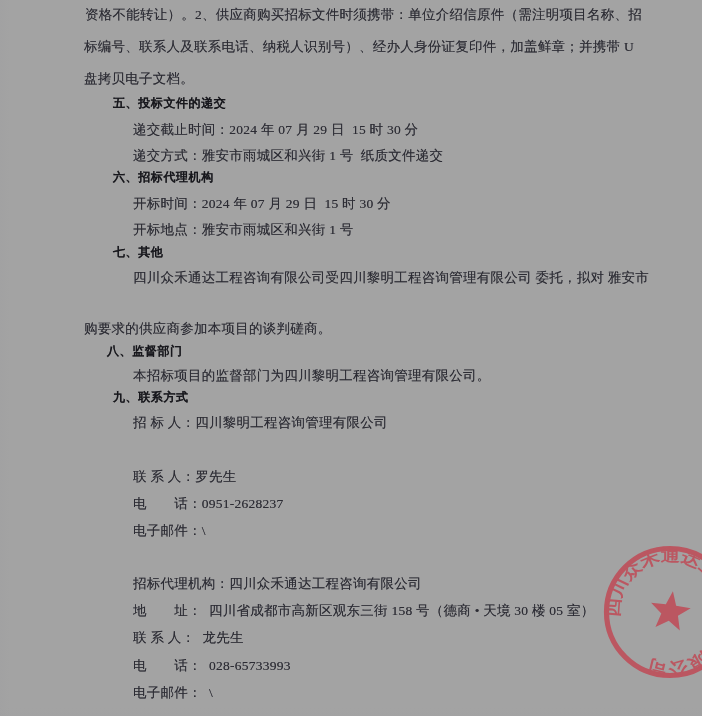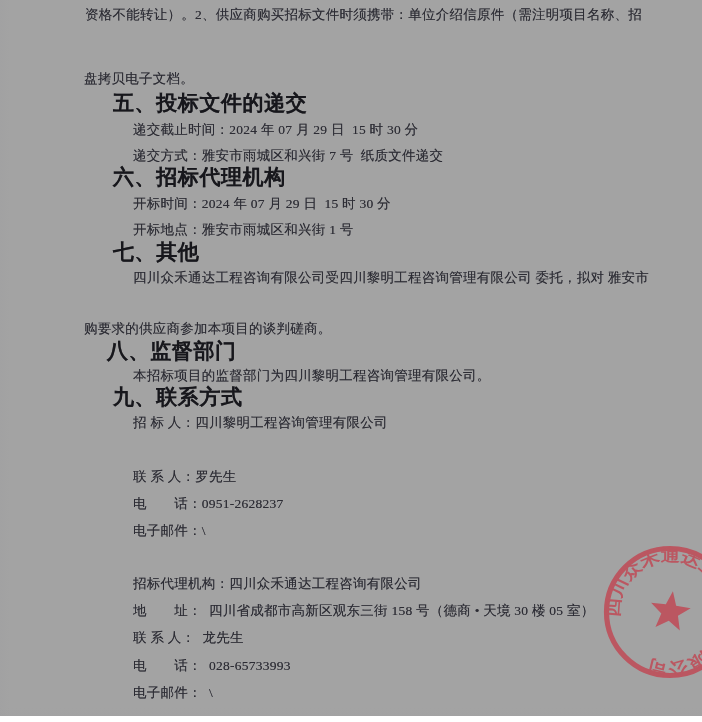--- a/index.html
+++ b/index.html
@@ -25,21 +25,21 @@
     position:absolute;
     font-size:13.5px;
     line-height:18px;
     letter-spacing:0.25px;
     white-space:pre;
     color:#2c2c34;
     text-shadow:0 0 0.5px rgba(44,44,52,0.55);
   }
   .hd{
     position:absolute;
-    font-size:21px;
+    font-size:12px;
     font-weight:bold;
     line-height:20px;
     letter-spacing:0.6px;
     white-space:pre;
     color:#17171c;
     text-shadow:0 0 0.5px rgba(23,23,28,0.6);
   }
   .seal{
     position:absolute;
     left:598px;top:534px;
@@ -52,25 +52,26 @@
   }
 </style>
 </head>
 <body>
 
 <div class="page">
   <div class="scan-edge"></div>
   <div class="scan-bottom"></div>
 
   <div class="ln" style="top:6px;left:85px">资格不能转让）。2、供应商购买招标文件时须携带：单位介绍信原件（需注明项目名称、招</div>
+  <div class="ln" style="top:38px;left:84px">标编号、联系人及联系电话、纳税人识别号）、经办人身份证复印件，加盖鲜章；并携带 U</div>
   <div class="ln" style="top:70px;left:84px">盘拷贝电子文档。</div>
 
   <div class="hd" style="top:93px;left:113px">五、投标文件的递交</div>
   <div class="ln" style="top:121px;left:133px">递交截止时间：2024 年 07 月 29 日  15 时 30 分</div>
-  <div class="ln" style="top:147px;left:133px">递交方式：雅安市雨城区和兴街 7 号  纸质文件递交</div>
+  <div class="ln" style="top:147px;left:133px">递交方式：雅安市雨城区和兴街 1 号  纸质文件递交</div>
 
   <div class="hd" style="top:167px;left:113px">六、招标代理机构</div>
   <div class="ln" style="top:195px;left:133px">开标时间：2024 年 07 月 29 日  15 时 30 分</div>
   <div class="ln" style="top:221px;left:133px">开标地点：雅安市雨城区和兴街 1 号</div>
 
   <div class="hd" style="top:242px;left:113px">七、其他</div>
   <div class="ln" style="top:269px;left:133px">四川众禾通达工程咨询有限公司受四川黎明工程咨询管理有限公司 委托，拟对 雅安市</div>
   <div class="ln" style="top:320px;left:84px">购要求的供应商参加本项目的谈判磋商。</div>
 
   <div class="hd" style="top:341px;left:107px">八、监督部门</div>

